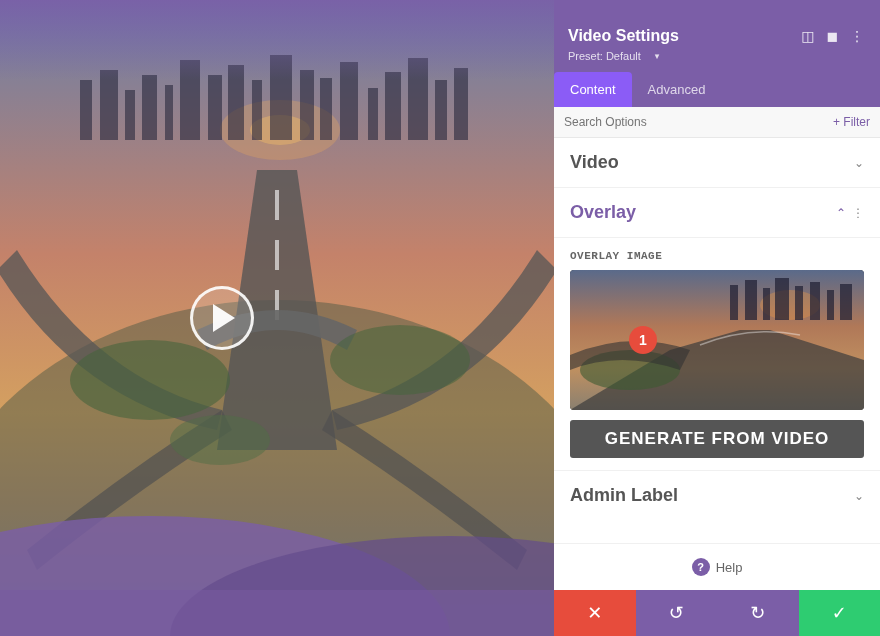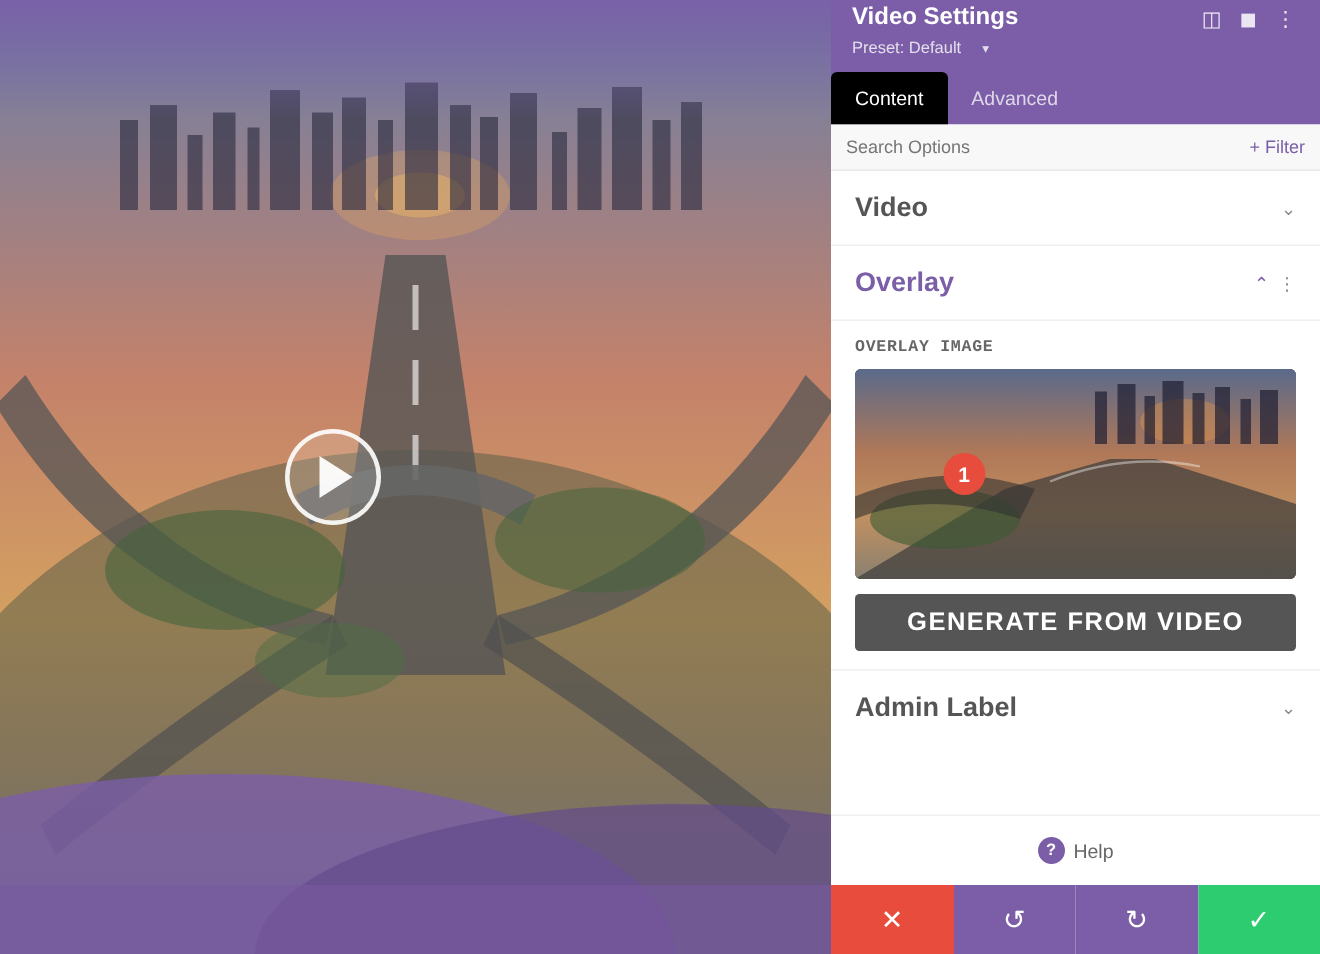--- a/index.html
+++ b/index.html
@@ -67,21 +67,21 @@
       height: 636px;
       background: #fff;
       display: flex;
       flex-direction: column;
       flex-shrink: 0;
     }
 
     
     .panel-header {
       background: #7b5ea7;
-      padding: 2px 14px 0;
+      padding: 26px 14px 0;
       flex-shrink: 0;
     }
 
     .header-top {
       display: flex;
       align-items: center;
       justify-content: space-between;
       margin-bottom: 4px;
     }
 
@@ -125,21 +125,21 @@
 
     .tab {
       padding: 10px 16px;
       color: rgba(255,255,255,0.75);
       font-size: 13px;
       cursor: pointer;
       font-weight: 500;
     }
 
     .tab.active {
-      background: #000000;
+      background: #8b5cf6;
       color: #fff;
       border-radius: 4px 4px 0 0;
     }
 
     
     .search-bar {
       display: flex;
       align-items: center;
       padding: 8px 10px;
       background: #f8f8f8;

